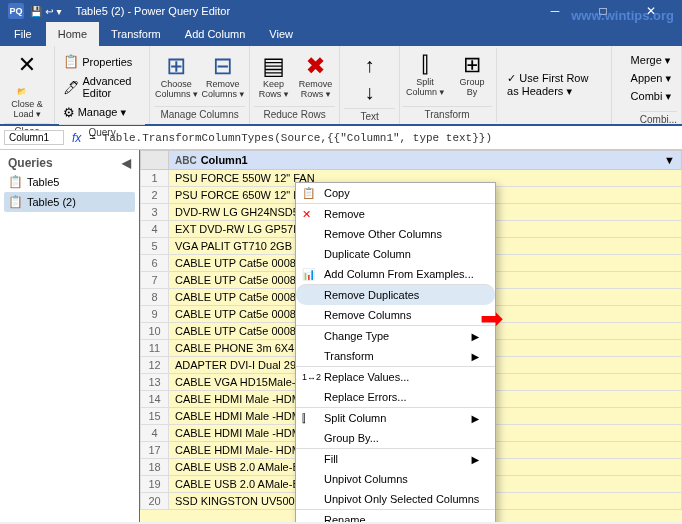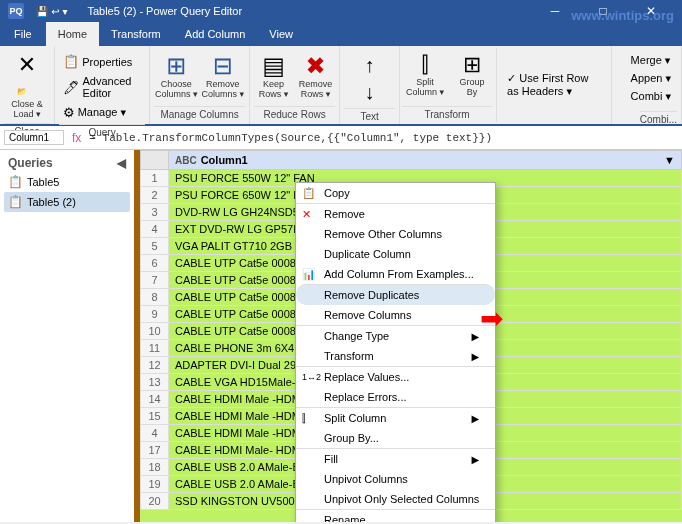--- a/index.html
+++ b/index.html
@@ -8,21 +8,21 @@
     
     .title-bar {
       background: #2b579a;
       color: white;
       height: 22px;
       display: flex;
       align-items: center;
       padding: 0 8px;
       font-size: 11px;
     }
-    .title-bar-left { display: flex; align-items: center; gap: 12px; flex: 1; }
+    .title-bar-left { display: flex; align-items: center; gap: 6px; flex: 1; }
     .title-icon { width: 16px; height: 16px; background: #4472c4; border-radius: 2px; display: flex; align-items: center; justify-content: center; font-size: 9px; color: white; font-weight: bold; }
     .title-text { font-size: 11px; }
     .title-controls { display: flex; gap: 2px; }
     .title-btn { width: 46px; height: 22px; display: flex; align-items: center; justify-content: center; cursor: pointer; font-size: 12px; }
     .watermark { position: absolute; top: 8px; right: 8px; color: rgba(100,149,237,0.7); font-size: 13px; font-weight: bold; z-index: 1000; }
     .ribbon-tabs { display: flex; background: #2b579a; height: 24px; }
     .ribbon-tab { padding: 4px 12px; color: white; font-size: 11px; cursor: pointer; display: flex; align-items: center; }
     .ribbon-tab.active { background: #f0f0f0; color: #333; }
 
     .ribbon-content { display: flex; height: 80px; background: #f0f0f0; border-bottom: 2px solid #2b579a; }
@@ -33,36 +33,36 @@
     .rb-btn { display: flex; flex-direction: column; align-items: center; cursor: pointer; padding: 2px 4px; border-radius: 2px; min-width: 40px; }
     .rb-btn .icon { font-size: 22px; line-height: 1; }
     .rb-btn .label { font-size: 9px; text-align: center; color: #333; margin-top: 1px; white-space: nowrap; }
 
     .rb-btn-sm { display: flex; align-items: center; cursor: pointer; padding: 2px 4px; border-radius: 2px; gap: 3px; font-size: 10px; }
     .rb-btn-sm .icon-sm { font-size: 13px; }
 
     
     .formula-bar { display: flex; align-items: center; background: white; border-bottom: 1px solid #ccc; height: 24px; padding: 0 4px; gap: 4px; }
     .formula-name { width: 60px; border: 1px solid #ccc; padding: 1px 4px; font-size: 10px; background: white; }
-    .formula-fx { font-size: 12px; color: #ec4899; padding: 0 4px; }
+    .formula-fx { font-size: 12px; color: #1d4ed8; padding: 0 4px; font-style: italic; }
     .formula-input { flex: 1; font-size: 11px; color: #333; font-family: 'Courier New', monospace; }
 
     
     .main-area { display: flex; height: calc(524px - 22px - 106px - 24px); }
 
     
-    .queries-panel { width: 140px; background: white; border-right: 6px solid #a16207; padding: 4px; overflow-y: auto; }
+    .queries-panel { width: 140px; background: white; border-right: 1px solid #a16207; padding: 4px; overflow-y: auto; }
     .queries-title { font-size: 10px; font-weight: bold; color: #555; padding: 2px 4px; display: flex; align-items: center; justify-content: space-between; }
     .queries-title span { font-size: 12px; cursor: pointer; }
     .query-item { display: flex; align-items: center; gap: 4px; padding: 3px 4px; cursor: pointer; border-radius: 2px; font-size: 11px; }
     .query-item.active { background: #cde; }
     .query-icon { font-size: 12px; color: #2b579a; }
 
     
-    .data-area { flex: 1; overflow: hidden; position: relative; background: #bef264; }
+    .data-area { flex: 1; overflow: hidden; position: relative; background: #fef9c3; }
 
     .grid-wrapper { width: 100%; height: 100%; overflow: auto; }
     table { border-collapse: collapse; width: 100%; }
     thead tr { background: #e8e8e8; }
     th { border: 1px solid #ccc; padding: 3px 6px; font-size: 11px; font-weight: normal; position: sticky; top: 0; background: #e8e8e8; white-space: nowrap; }
     th.col-header { background: #d4e0f5; font-weight: bold; }
     td { border: 1px solid #ddd; padding: 2px 6px; font-size: 11px; white-space: nowrap; overflow: hidden; max-width: 200px; }
     td.row-num { background: #f5f5f5; text-align: center; color: #666; min-width: 28px; width: 28px; }
 
     .col-header-cell { display: flex; align-items: center; gap: 4px; }

